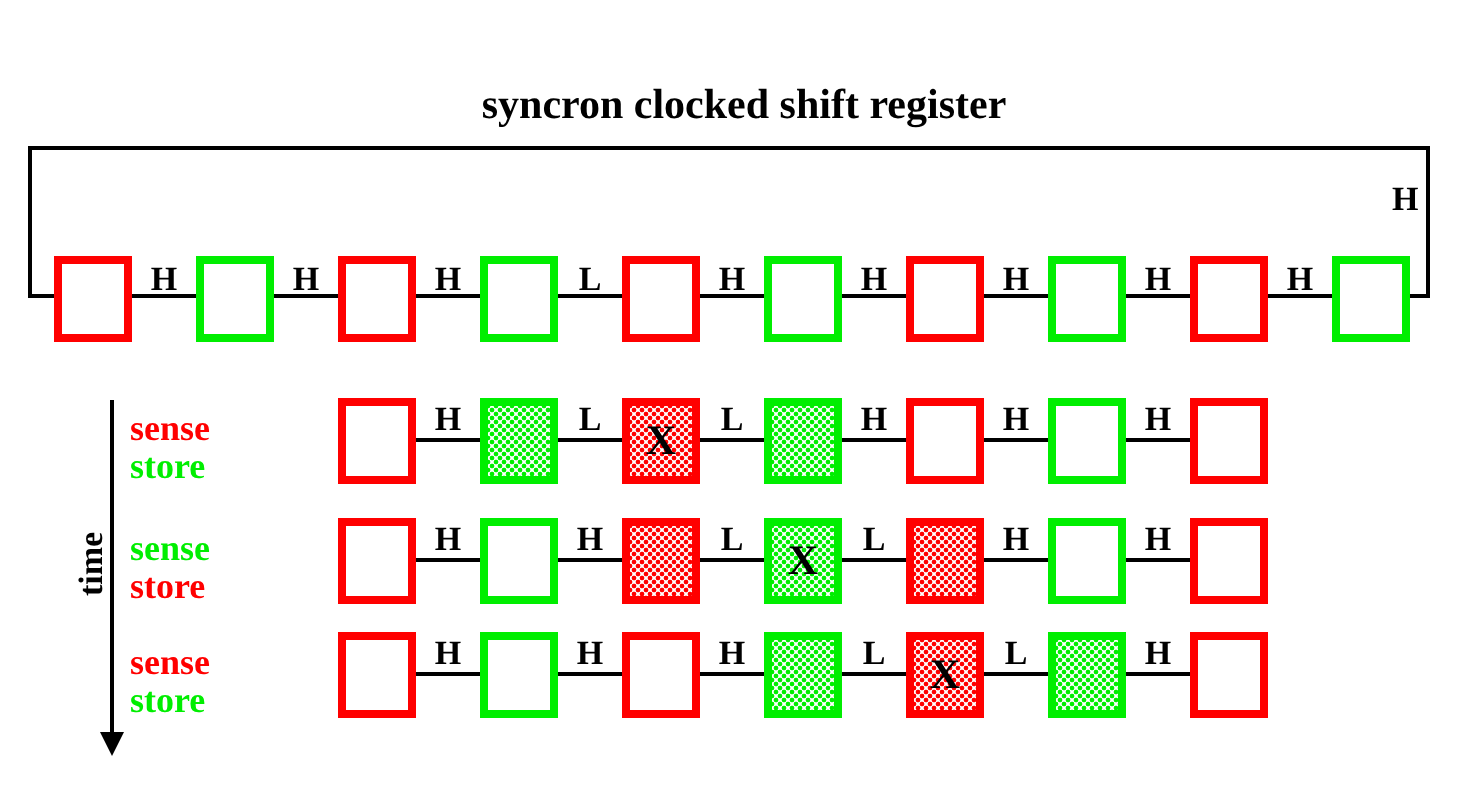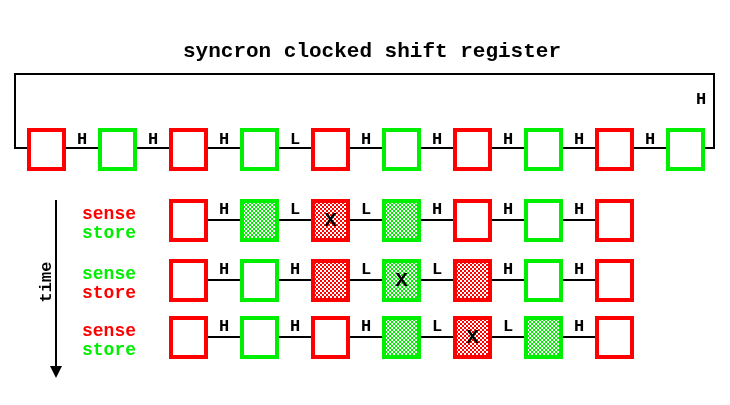--- a/index.html
+++ b/index.html
@@ -1,18 +1,18 @@
 <!DOCTYPE html>
 <html><head>
 <meta charset="utf-8">
 <style>
   html,body{margin:0;padding:0;background:#fff;}
   #canvas{
     position:relative;width:730px;height:405px;background:#ffffff;
-    font-family:Liberation Mono, monospace;font-weight:bold;color:#000;
+    font-family:Liberation Serif, serif;font-weight:bold;color:#000;
     overflow:hidden;
   }
   .title{position:absolute;left:14px;right:0;top:40px;text-align:center;font-size:21px;}
   .caption{position:absolute;left:300px;width:424px;top:374px;text-align:center;font-size:20px;}
   .loop{position:absolute;left:14px;top:73px;width:701px;height:76px;
         border:2px solid #000;border-bottom:none;box-sizing:border-box;}
   .hline{position:absolute;height:2px;background:#000;}
   .vline{position:absolute;width:2px;background:#000;}
   .cell{position:absolute;width:31px;height:35px;border:4px solid #000;background:#fff;}
   .cell.red{border-color:var(--red);}
@@ -22,21 +22,21 @@
                      radial-gradient(circle,var(--red) 1px,transparent 1.35px);
     background-size:4px 4px;background-position:0 0,2px 2px;}
   .cell.stipple.green{
     background-image:radial-gradient(circle,var(--green) 1px,transparent 1.35px),
                      radial-gradient(circle,var(--green) 1px,transparent 1.35px);
     background-size:4px 4px;background-position:0 0,2px 2px;}
   .mark{position:absolute;inset:0;display:flex;align-items:center;justify-content:center;
         font-size:21px;line-height:1;color:#000;}
   .linklabel{position:absolute;transform:translateX(-50%);font-size:17px;line-height:18px;}
   .fblabel{position:absolute;left:696px;top:90px;font-size:17px;}
-  .phase{position:absolute;left:82px;font-size:18px;line-height:19px;}
+  .phase{position:absolute;left:65px;font-size:18px;line-height:19px;}
   .phase .red{color:var(--red);}
   .phase .green{color:var(--green);}
   .arrowhead{position:absolute;left:50px;width:0;height:0;
              border-left:6px solid transparent;border-right:6px solid transparent;
              border-top:12px solid #000;}
   .timelabel{position:absolute;left:46px;top:282px;font-size:17px;
              transform:translate(-50%,-50%) rotate(-90deg);white-space:nowrap;}
 </style>
 </head>
 <body>

